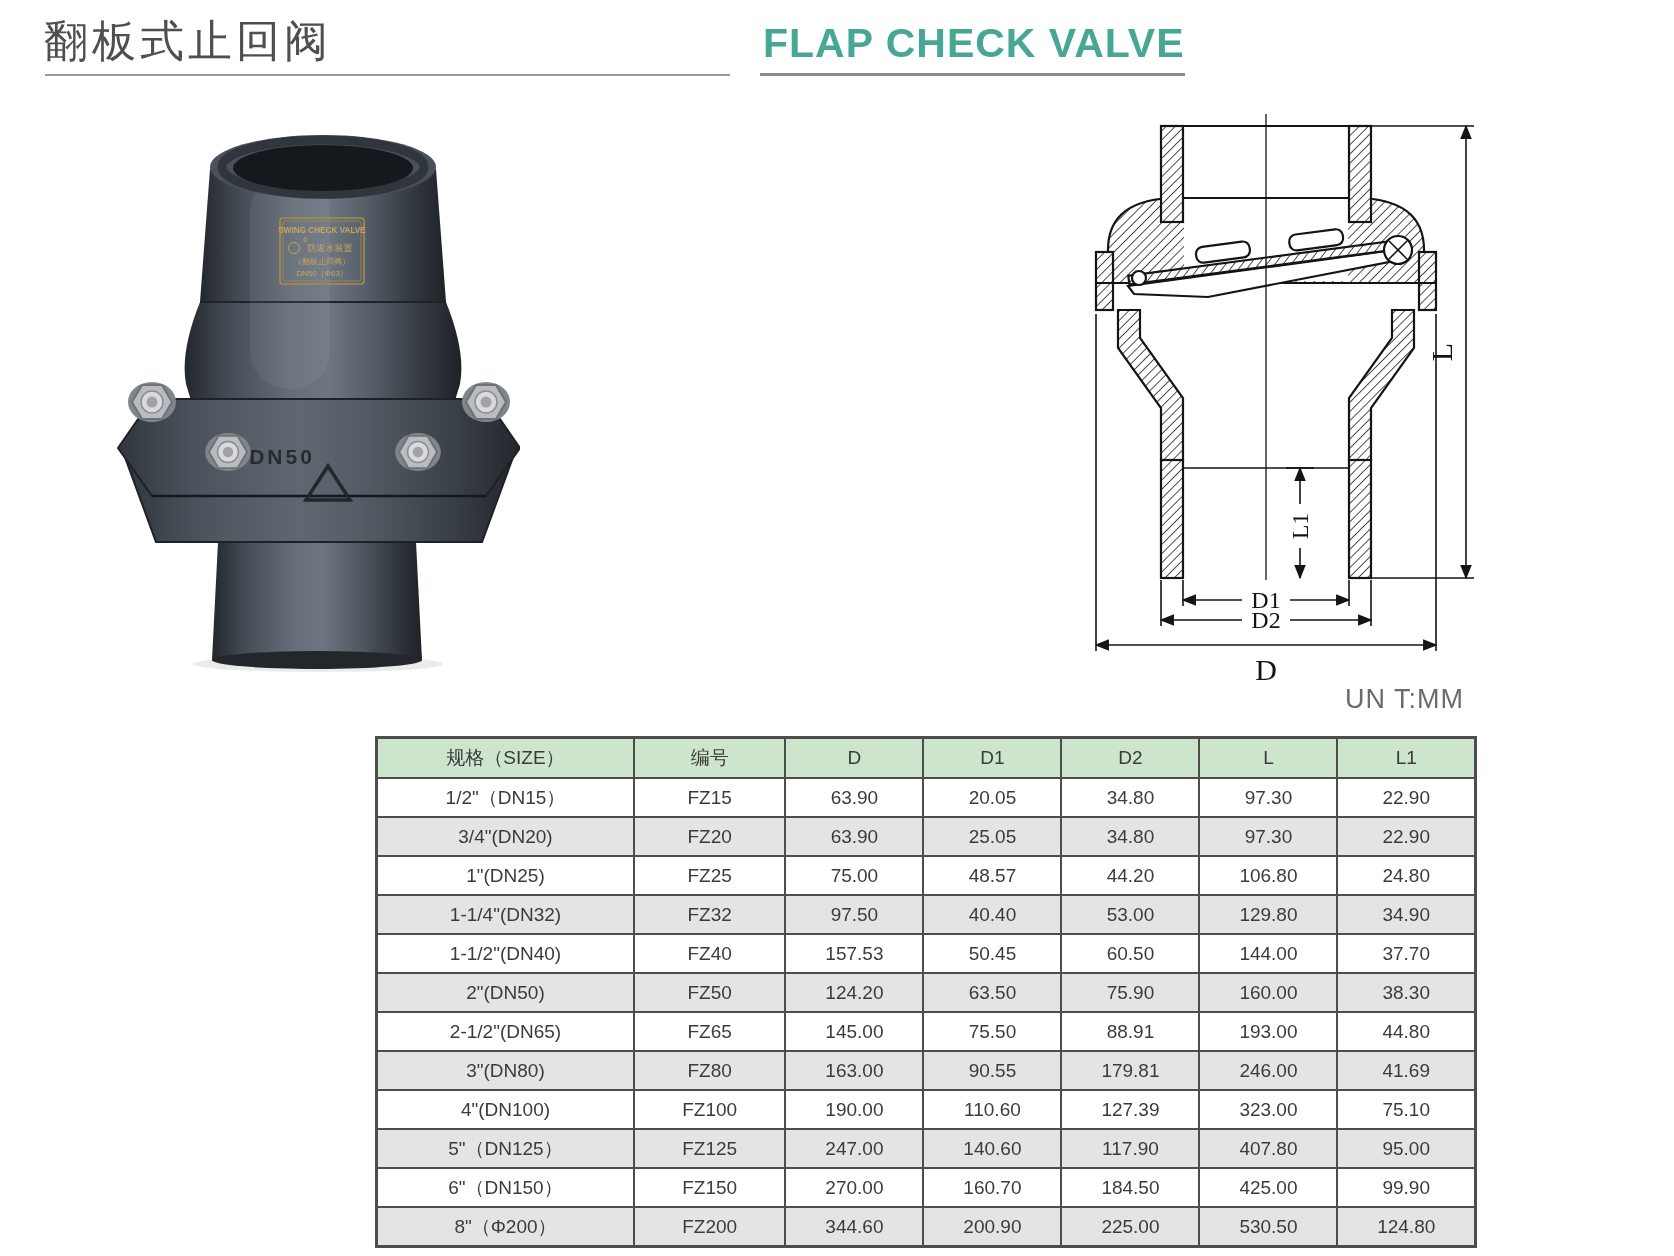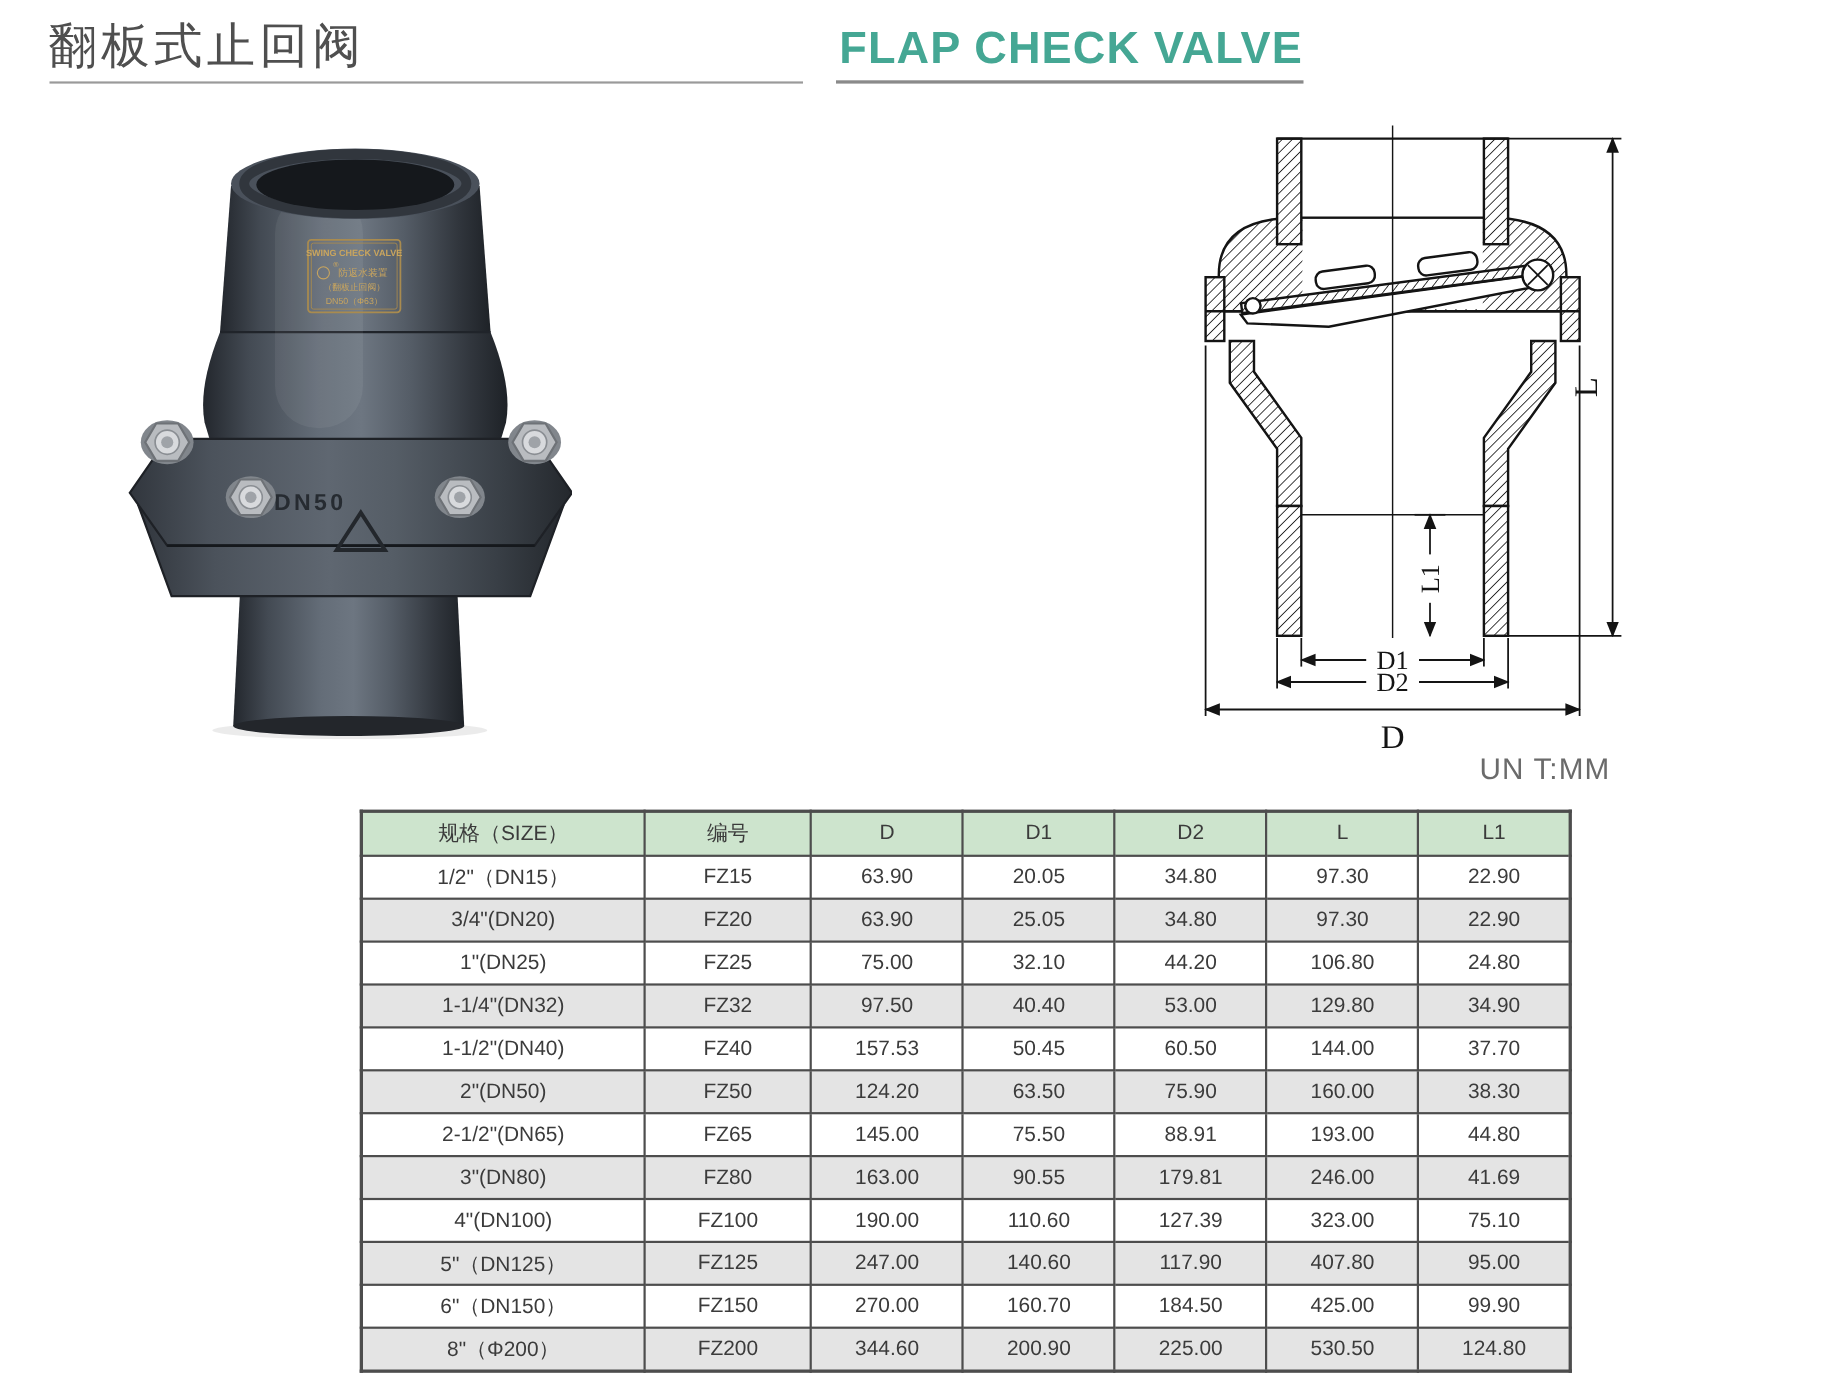--- a/index.html
+++ b/index.html
@@ -6,21 +6,21 @@
   #page{position:relative;width:1674px;height:1256px;background:#ffffff;overflow:hidden;
         font-family:"Liberation Sans", sans-serif;border-radius:14px;}
   .abs{position:absolute;}
   #title-cn{left:44px;top:12px;font-size:44px;letter-spacing:4px;color:#4f4f4f;font-weight:500;}
   #rule-left{left:45px;top:74px;width:685px;height:2px;background:#9a9a9a;}
   #title-en{left:763px;top:20px;font-size:41px;letter-spacing:1px;color:#45a794;font-weight:700;}
   #rule-right{left:760px;top:73px;width:425px;height:3px;background:#8a8a8a;}
   #photo{left:100px;top:112px;}
   #drawing{left:1008px;top:100px;}
   #spec-table-wrap{left:327px;top:736px;}
-  table{border-collapse:collapse;table-layout:fixed;width:1102px;border:3px solid #4d4d4d;}
+  table{border-collapse:collapse;table-layout:fixed;width:1102px;border:3px solid #4d4d4d;margin-left:48px;}
   th,td{border:2px solid #4d4d4d;text-align:center;vertical-align:middle;
         font-size:19px;color:#3b3b3b;padding:0;}
   th{background:#cde4cd;font-weight:normal;height:38px;}
   td{height:37px;background:#ffffff;}
   tr.alt td{background:#e4e4e4;}
   .dimtext{font-family:"Liberation Serif", serif;fill:#141414;}
   .unittext{fill:#6b6b6b;font-size:27px;letter-spacing:1px;}
 </style>
 </head>
 <body>
@@ -212,21 +212,21 @@
             <td>63.90</td>
             <td>25.05</td>
             <td>34.80</td>
             <td>97.30</td>
             <td>22.90</td>
           </tr>
           <tr>
             <td>1"(DN25)</td>
             <td>FZ25</td>
             <td>75.00</td>
-            <td>32.10</td>
+            <td>48.57</td>
             <td>44.20</td>
             <td>106.80</td>
             <td>24.80</td>
           </tr>
           <tr class="alt">
             <td>1-1/4"(DN32)</td>
             <td>FZ32</td>
             <td>97.50</td>
             <td>40.40</td>
             <td>53.00</td>

